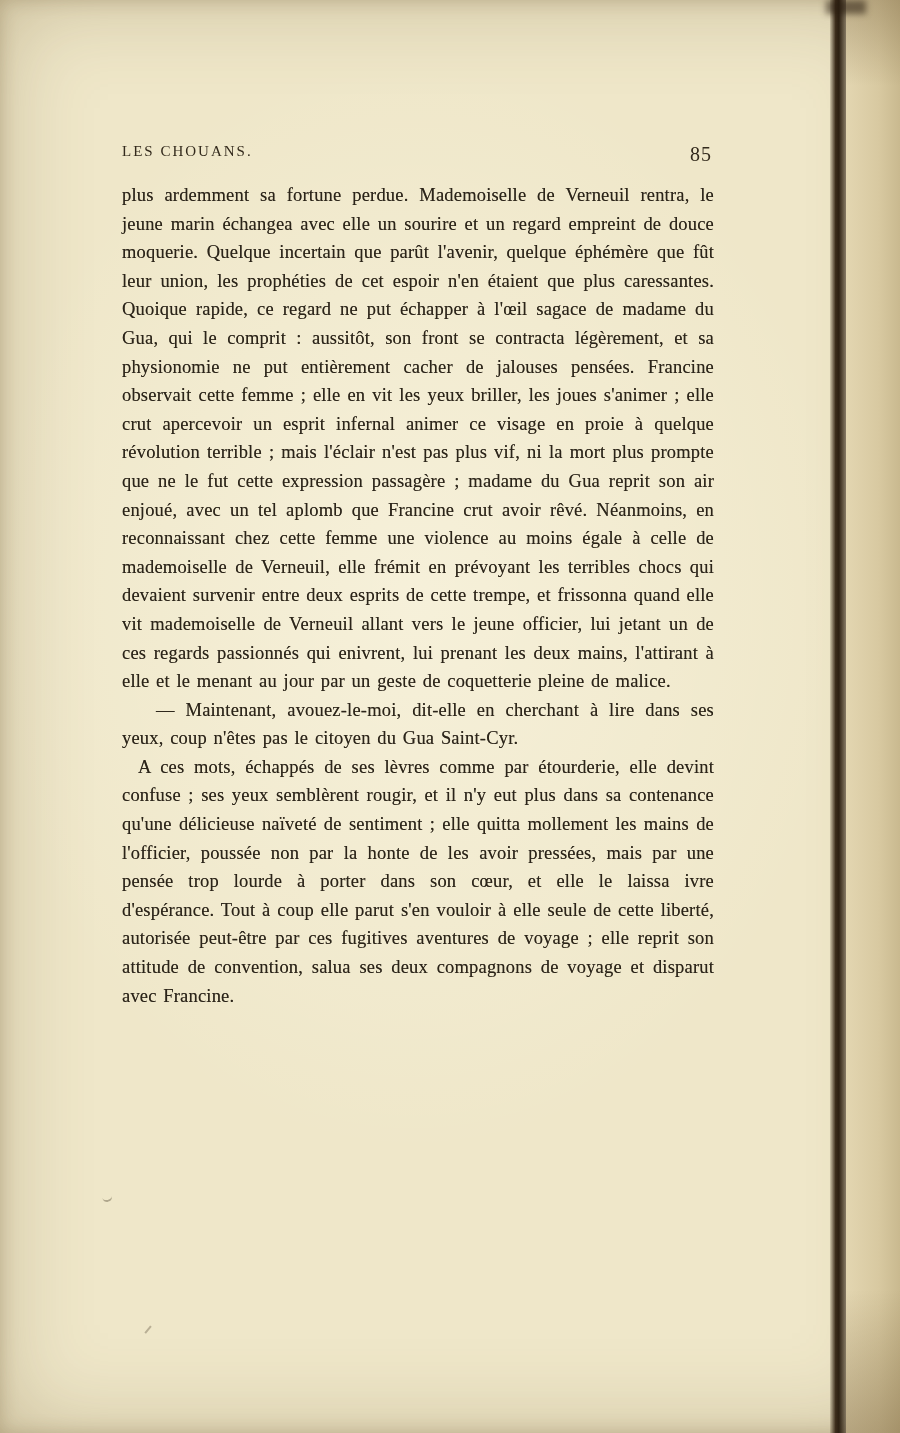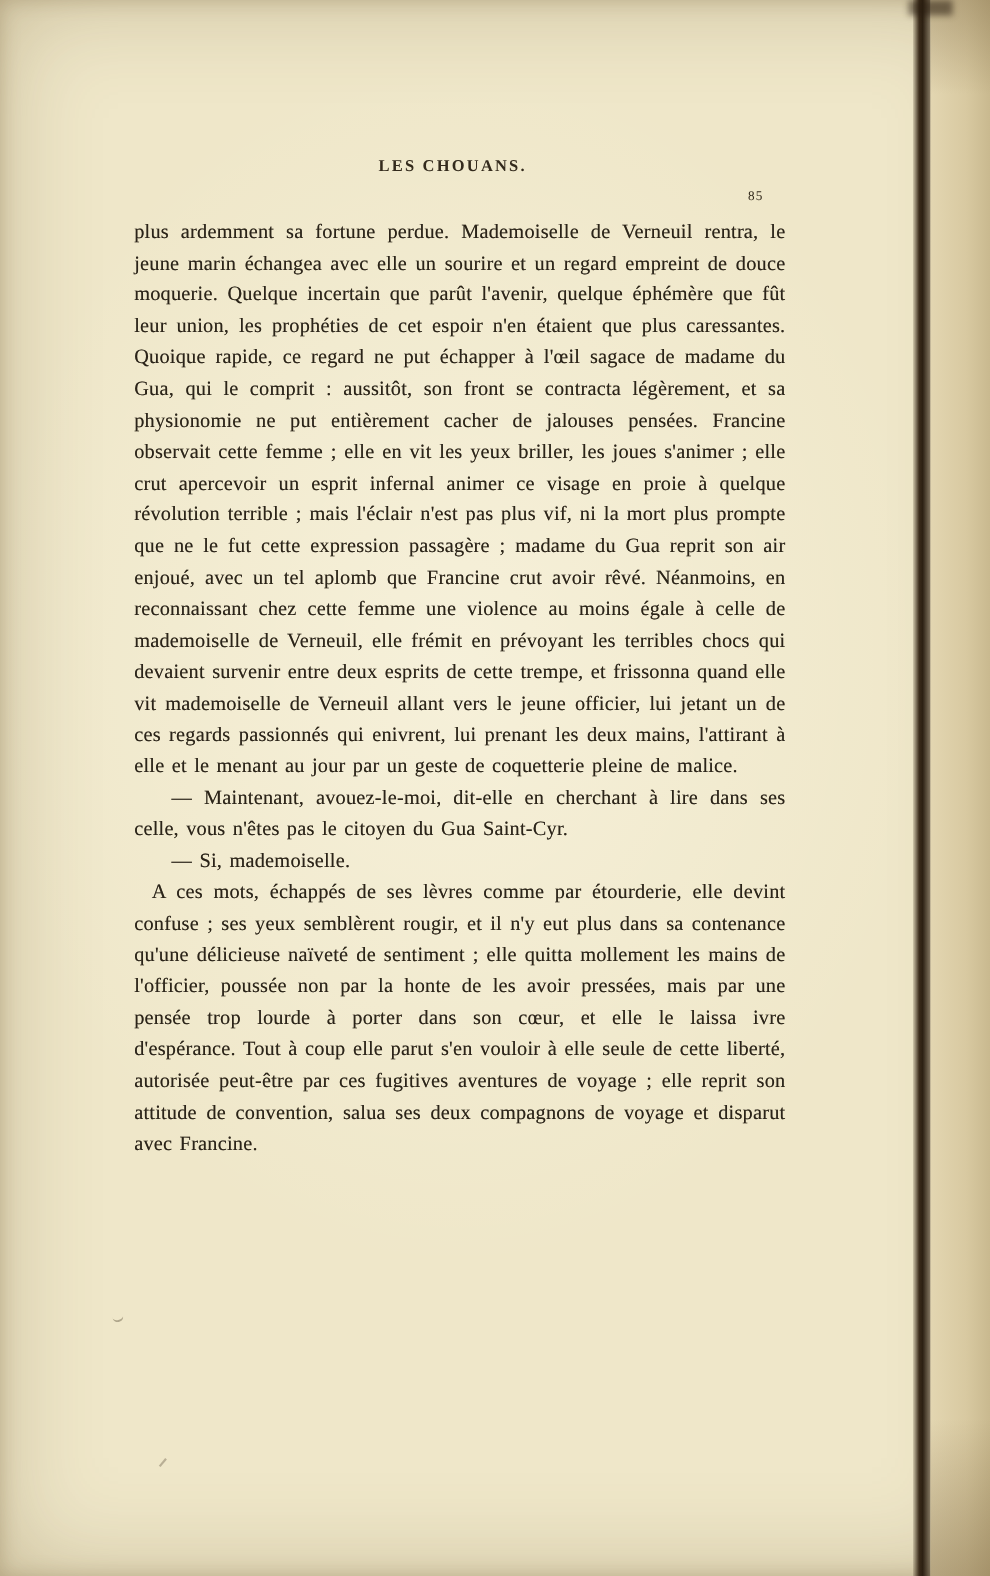--- a/index.html
+++ b/index.html
@@ -58,38 +58,36 @@
     position: absolute;
     top: 143px;
     left: 122px;
     width: 592px;
     height: 22px;
   }
   .running-title {
     position: absolute;
     left: 0;
     right: 13px;
-    text-align: center;
     font-size: 15px;
-    font-weight: bold;
+    font-weight: normal;
     letter-spacing: 2px;
     color: #332a1c;
   }
   .page-number {
     position: absolute;
-    right: 20px;
+    right: 2px;
     top: 0;
-    font-size: 12px;
+    font-size: 20px;
     letter-spacing: 1px;
     color: #332a1c;
-    margin-top: 28px;
   }
   .page-text {
     position: absolute;
-    top: 197px;
+    top: 181px;
     left: 122px;
     width: 592px;
     font-size: 18.5px;
     line-height: 28.6px;
     text-align: justify;
     word-spacing: 0.10em;
     letter-spacing: 0.01em;
     color: #2b2419;
     text-shadow: 0 0 0.4px rgba(43,36,25,0.55);
   }
@@ -126,20 +124,19 @@
   <div class="outer-edge"></div>
   <div class="edge-smudge-top"></div>
 
   <div class="header">
     <div class="running-title">LES CHOUANS.</div>
     <div class="page-number">85</div>
   </div>
 
   <div class="page-text">
       <div class="para none">plus ardemment sa fortune perdue. Mademoiselle de Verneuil rentra, le jeune marin échangea avec elle un sourire et un regard empreint de douce moquerie. Quelque incertain que parût l'avenir, quelque éphémère que fût leur union, les prophéties de cet espoir n'en étaient que plus caressantes. Quoique rapide, ce regard ne put échapper à l'œil sagace de madame du Gua, qui le comprit : aussitôt, son front se contracta légèrement, et sa physionomie ne put entièrement cacher de jalouses pensées. Francine observait cette femme ; elle en vit les yeux briller, les joues s'animer ; elle crut apercevoir un esprit infernal animer ce visage en proie à quelque révolution terrible ; mais l'éclair n'est pas plus vif, ni la mort plus prompte que ne le fut cette expression passagère ; madame du Gua reprit son air enjoué, avec un tel aplomb que Francine crut avoir rêvé. Néanmoins, en reconnaissant chez cette femme une violence au moins égale à celle de mademoiselle de Verneuil, elle frémit en prévoyant les terribles chocs qui devaient survenir entre deux esprits de cette trempe, et frissonna quand elle vit mademoiselle de Verneuil allant vers le jeune officier, lui jetant un de ces regards passionnés qui enivrent, lui prenant les deux mains, l'attirant à elle et le menant au jour par un geste de coquetterie pleine de malice.</div>
-      <div class="para dialogue">— Maintenant, avouez-le-moi, dit-elle en cherchant à lire dans ses celle, vous n'êtes pas le citoyen du Gua Saint-Cyr.</div>
-      <div class="para dialogue">— Si, mademoiselle.</div>
+      <div class="para dialogue">— Maintenant, avouez-le-moi, dit-elle en cherchant à lire dans ses yeux, coup n'êtes pas le citoyen du Gua Saint-Cyr.</div>
       <div class="para small">A ces mots, échappés de ses lèvres comme par étourderie, elle devint confuse ; ses yeux semblèrent rougir, et il n'y eut plus dans sa contenance qu'une délicieuse naïveté de sentiment ; elle quitta mollement les mains de l'officier, poussée non par la honte de les avoir pressées, mais par une pensée trop lourde à porter dans son cœur, et elle le laissa ivre d'espérance. Tout à coup elle parut s'en vouloir à elle seule de cette liberté, autorisée peut-être par ces fugitives aventures de voyage ; elle reprit son attitude de convention, salua ses deux compagnons de voyage et disparut avec Francine.</div>
     </div>
 
   <div class="speck-1"></div>
   <div class="speck-2"></div>
 </div>
 
 </body></html>

